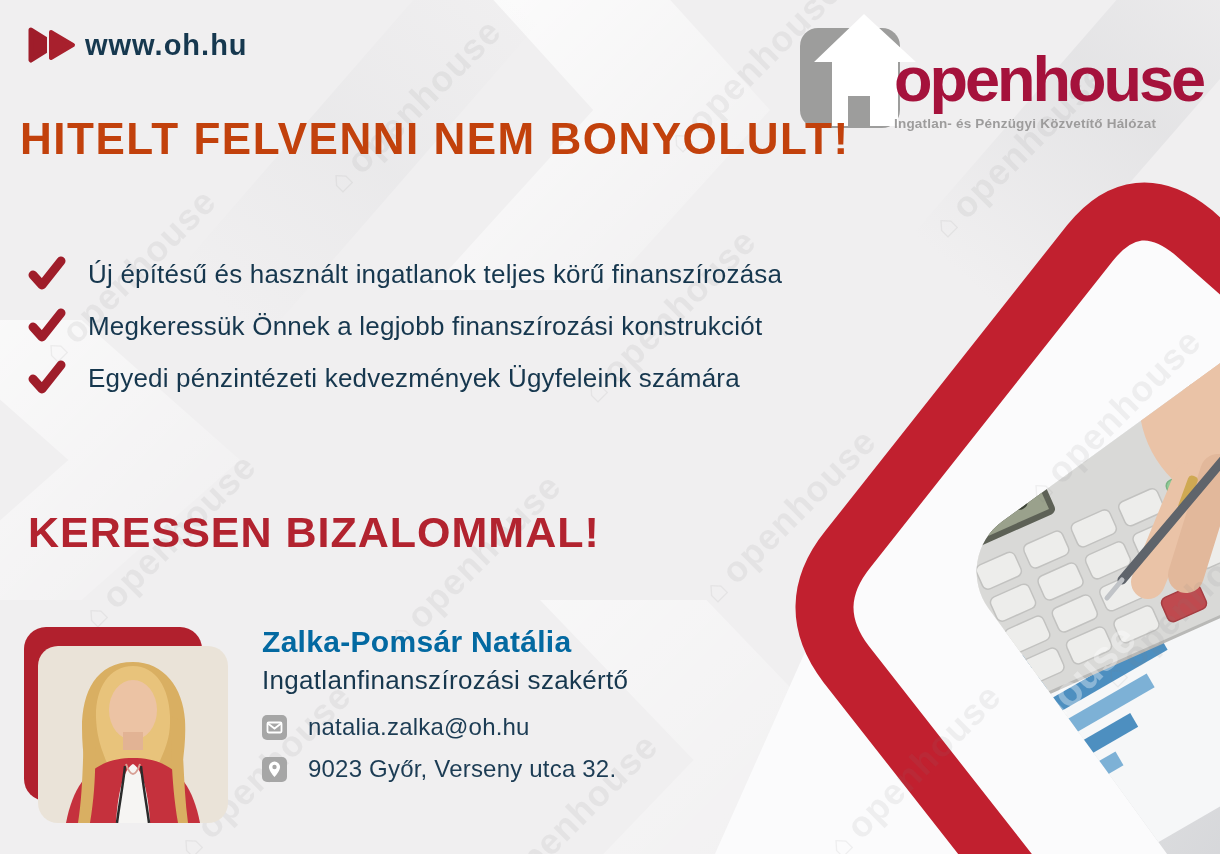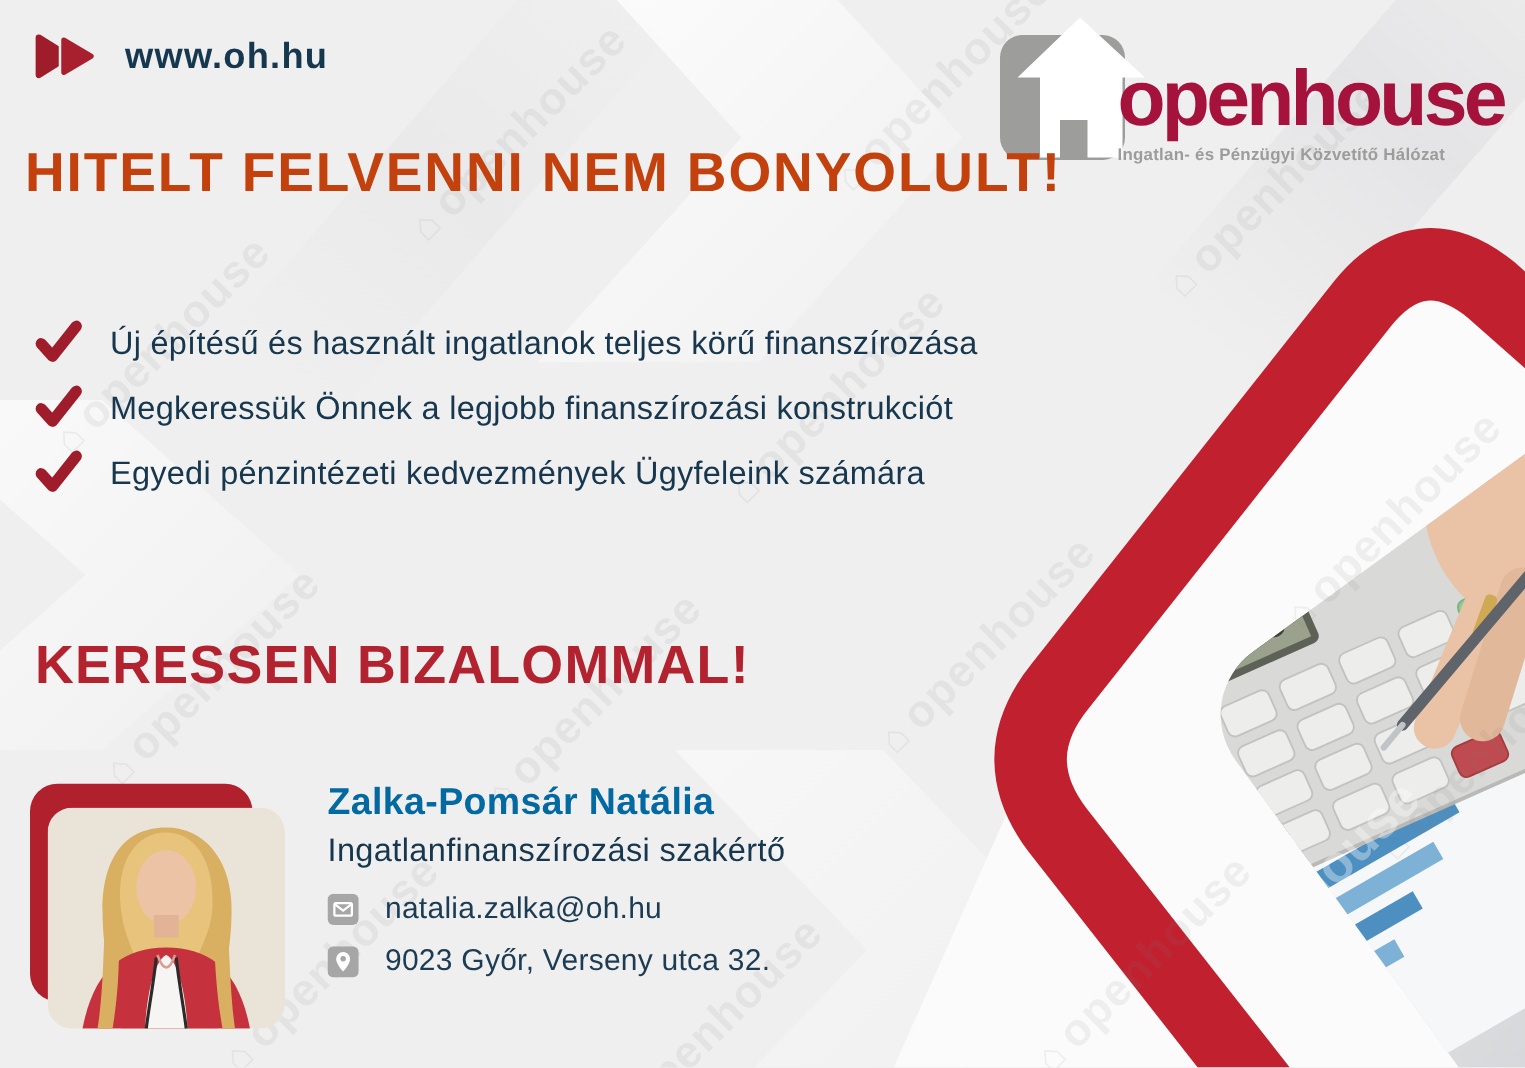--- a/index.html
+++ b/index.html
@@ -37,21 +37,21 @@
   .wm3{left:555px;top:295px;} .wm4{left:905px;top:130px;}
   .wm5{left:55px;top:520px;}  .wm6{left:360px;top:540px;}
   .wm7{left:675px;top:495px;} .wm8{left:1000px;top:395px;}
   .wm9{left:150px;top:750px;} .wm10{left:480px;top:790px;}
   .wm11{left:800px;top:750px;}.wm12{left:1075px;top:580px;}
   .wm13{left:640px;top:45px;}
   
   .art-layer{position:absolute;inset:0;z-index:2;pointer-events:none;}
   .content{position:absolute;inset:0;z-index:5;}
   
-  .site-row{position:absolute;left:28px;top:27px;display:flex;align-items:center;gap:20px;}
+  .site-row{position:absolute;left:28px;top:27px;display:flex;align-items:center;gap:5px;}
   .site-url{font-size:29px;font-weight:bold;color:#16384f;letter-spacing:1px;}
   .logo-wrap{position:absolute;left:798px;top:14px;width:420px;height:130px;}
   .logo-word{
     position:absolute;left:96px;top:34px;
     font-size:63px;font-weight:bold;color:#a5123c;letter-spacing:-3px;line-height:1;
   }
   .logo-tag{
     position:absolute;left:96px;top:102px;width:318px;text-align:left;
     font-size:13.5px;font-weight:bold;color:#9d9c9c;letter-spacing:.2px;
   }

